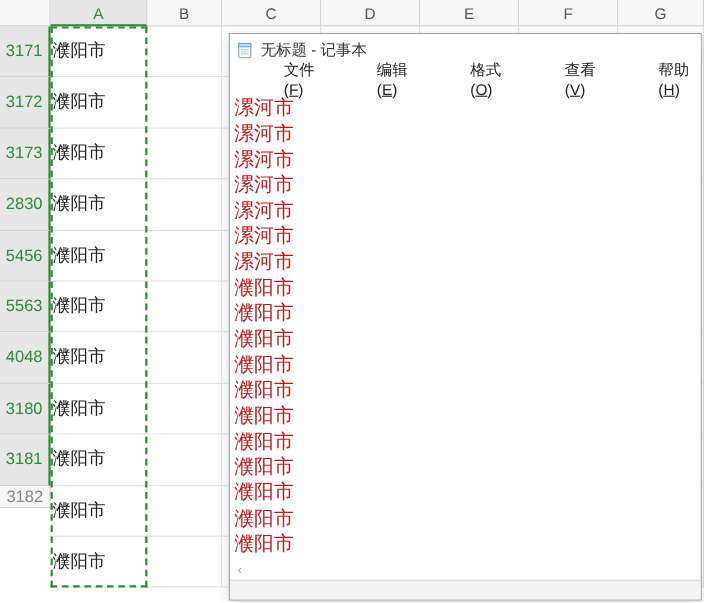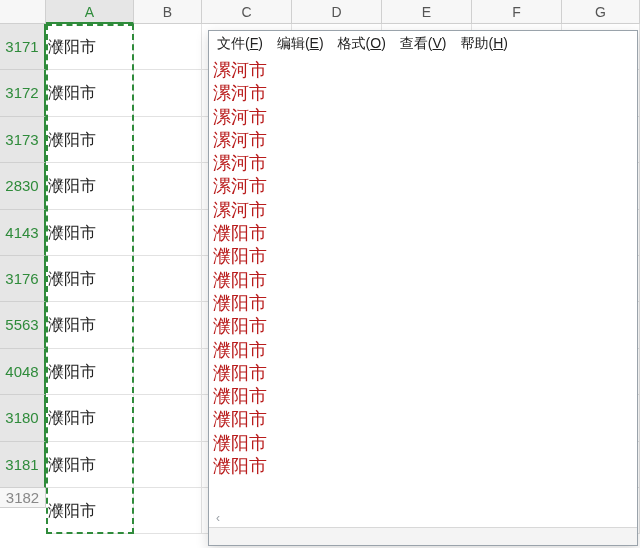--- a/index.html
+++ b/index.html
@@ -173,20 +173,21 @@
     display: flex;
     align-items: center;
     padding: 0 6px;
     font-size: 14px;
     color: #222;
     gap: 10px;
   }
   .np-menubar .menu-item {
     padding: 2px 2px;
     cursor: default;
+    margin-left: 41px;
   }
   .np-textarea {
     position: relative;
     width: 100%;
     height: calc(100% - 28px - 26px - 18px);
     padding: 2px 4px 2px 4px;
     box-sizing: border-box;
     font-size: 18px;
     line-height: 23.3px;
     color: #b91c1c;
@@ -232,22 +233,21 @@
       <div class="col-head col-F" style="width: 90px;">F</div>
       <div class="col-head col-G" style="width: 78px;">G</div>
     </div>
 
   <div class="row-headers">
 
   <div class="row-head">3171</div>
       <div class="row-head">3172</div>
       <div class="row-head">3173</div>
       <div class="row-head">2830</div>
-      <div class="row-head">4143</div>
-      <div class="row-head">3176</div>
+      <div class="row-head">5456</div>
       <div class="row-head">5563</div>
       <div class="row-head">4048</div>
       <div class="row-head">3180</div>
       <div class="row-head">3181</div>
       <div class="row-head inactive" style="height: 20px; line-height: 20px;">3182</div>
     </div>
 
   <div class="grid">
 
   <div class="grid-row">
@@ -348,20 +348,32 @@
         <div class="cell col-E" style="width: 90px;"></div>
         <div class="cell col-F" style="width: 90px;"></div>
         <div class="cell col-G" style="width: 78px;"></div>
       </div>
     </div>
 
   <div class="selection"></div>
 </div>
 
 <div class="notepad">
+  <div class="np-titlebar">
+    <span class="np-icon">
+      <svg width="16" height="16" viewBox="0 0 16 16">
+        <rect x="2" y="1.5" width="11" height="13" rx="1" fill="#ffffff" stroke="#6fa8c9" stroke-width="1"></rect>
+        <rect x="2" y="1.5" width="11" height="3" fill="#b8dff5" stroke="#6fa8c9" stroke-width="1"></rect>
+        <line x1="4" y1="7" x2="11" y2="7" stroke="#b9c9d6" stroke-width="1"></line>
+        <line x1="4" y1="9" x2="11" y2="9" stroke="#b9c9d6" stroke-width="1"></line>
+        <line x1="4" y1="11" x2="11" y2="11" stroke="#b9c9d6" stroke-width="1"></line>
+      </svg>
+    </span>
+    <span class="np-title">无标题 - 记事本</span>
+  </div>
 
   <div class="np-menubar">
     <span class="menu-item"><span>文件</span>(<span class="menu-access">F</span>)</span>
     <span class="menu-item"><span>编辑</span>(<span class="menu-access">E</span>)</span>
     <span class="menu-item"><span>格式</span>(<span class="menu-access">O</span>)</span>
     <span class="menu-item"><span>查看</span>(<span class="menu-access">V</span>)</span>
     <span class="menu-item"><span>帮助</span>(<span class="menu-access">H</span>)</span>
   </div>
 
   <div class="np-textarea">漯河市

